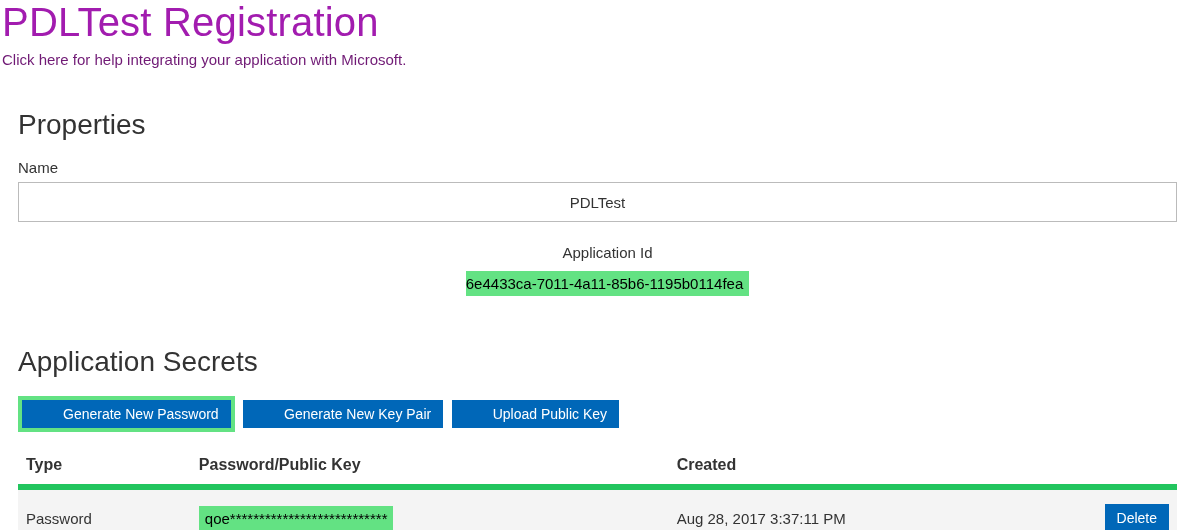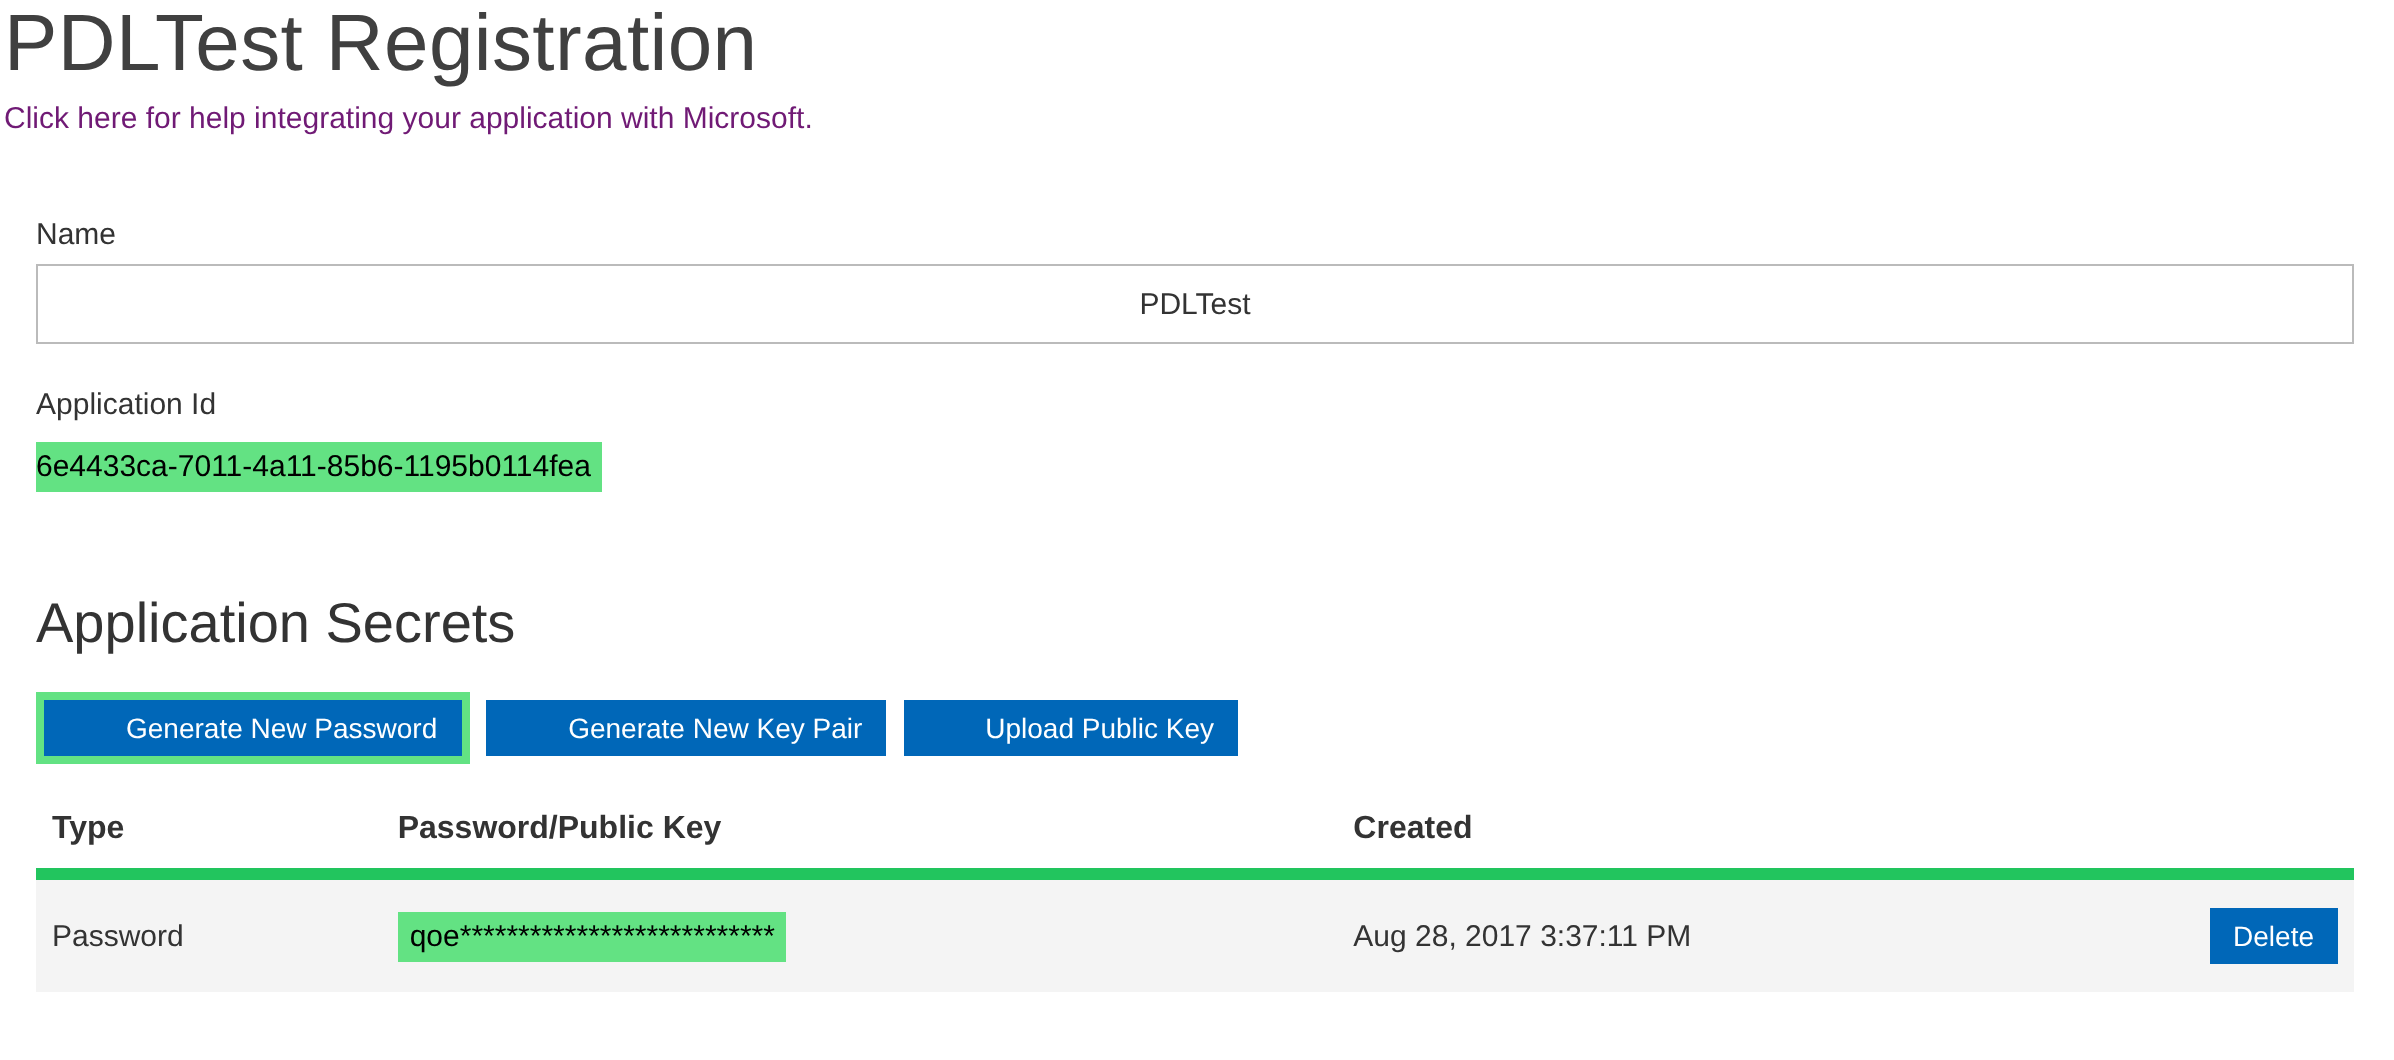--- a/index.html
+++ b/index.html
@@ -6,21 +6,21 @@
     body {
       font-family: "Segoe UI", "Segoe UI Light", Arial, sans-serif;
       background: #fff;
       color: #333;
       width: 1197px;
     }
     .page { padding: 0 0 20px 0; }
     h1.page-title {
       font-size: 40px;
       font-weight: 300;
-      color: #404040;
+      color: #a21caf;
       margin: 0 0 6px 2px;
       letter-spacing: 0.2px;
     }
     a.help-link {
       color: #701a75;
       font-size: 15px;
       text-decoration: none;
       margin-left: 2px;
       display: inline-block;
     }
@@ -42,21 +42,21 @@
       max-width: calc(100% - 20px);
       height: 40px;
       border: 1px solid #bbb;
       padding: 6px 10px;
       font-size: 15px;
       font-family: inherit;
       color: #333;
       background: #fff;
       text-align: center;
     }
-    .app-id-block { margin-top: 22px; }
+    .app-id-block { margin-top: 22px; text-align: center; }
     .app-id-value {
       display: inline-block;
       background: #63e283;
       color: #000;
       font-size: 15px;
       padding: 4px 6px 4px 0;
       margin-top: 4px;
     }
     .secrets-section { margin-top: 50px; }
     .btn-row { margin-bottom: 14px; }
@@ -120,20 +120,21 @@
     }
   </style>
 </head>
 <body>
 
 <div class="page">
   <h1 class="page-title">PDLTest Registration</h1>
   <a href="#" class="help-link">Click here for help integrating your application with Microsoft.</a>
 
   <div class="section">
+    <h2 class="section-title">Properties</h2>
 
     <label class="field-label">Name</label>
     <input type="text" class="text-input" value="PDLTest" style="">
 
     <div class="app-id-block">
       <label class="field-label">Application Id</label>
       <span class="app-id-value">6e4433ca-7011-4a11-85b6-1195b0114fea</span>
     </div>
   </div>
 

